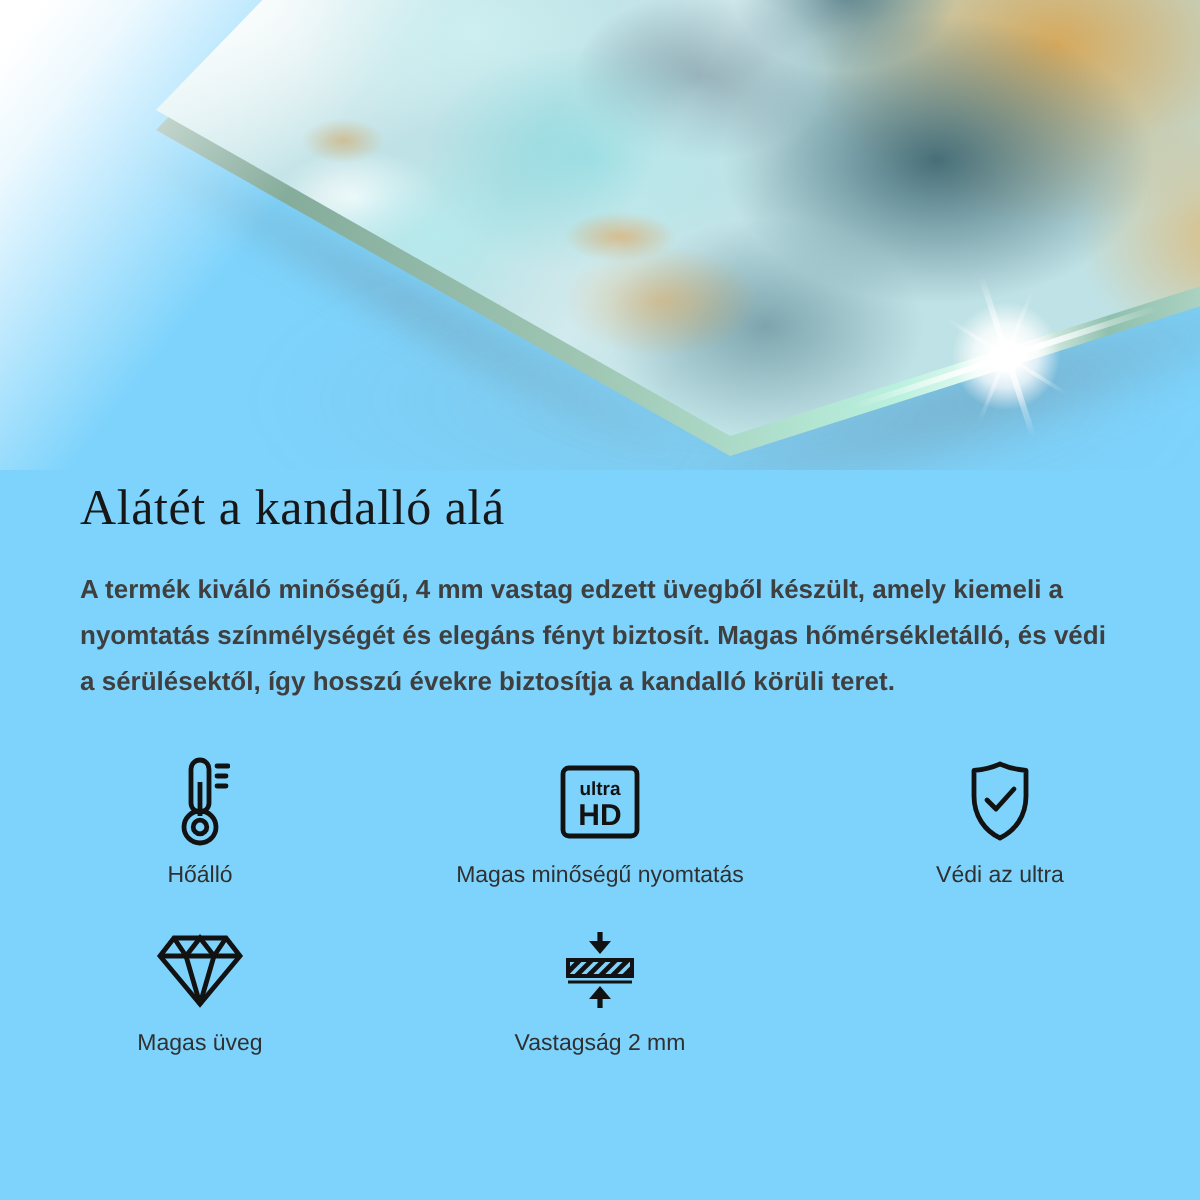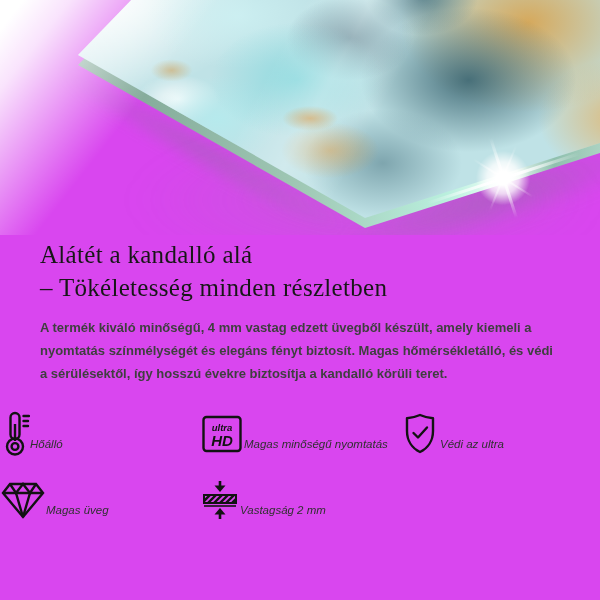--- a/index.html
+++ b/index.html
@@ -1,16 +1,16 @@
 <!DOCTYPE html>
 <html><head>
 <meta charset="utf-8">
 <style>
   html,body{margin:0;padding:0;background:#fff;}
-  .page{position:relative;width:600px;height:600px;overflow:hidden;background:#d946ef;
+  .page{position:relative;width:600px;height:600px;overflow:hidden;background:#7dd3fc;
         font-family:"Liberation Sans",sans-serif;color:#222;}
 
   
   .hero{position:absolute;left:0;top:0;width:600px;height:235px;overflow:hidden;}
   .sh{position:absolute;z-index:0;}
   .sh-left{left:58px;top:50px;width:330px;height:38px;transform:rotate(29.5deg);
            transform-origin:left center;filter:blur(6px);
            background:radial-gradient(closest-side,rgba(110,125,130,.30),rgba(110,125,130,0));}
   .sh-right{left:330px;top:168px;width:340px;height:58px;transform:rotate(-17.5deg);
             filter:blur(8px);
@@ -57,23 +57,23 @@
   .ray-d{width:70px;height:2px;margin:-1px 0 0 -35px;transform:rotate(-68deg);opacity:.7;
         background:linear-gradient(90deg,transparent,#fff 50%,transparent);}
 
   
   h1{margin:3px 0 0 40px;font-family:"Liberation Serif","DejaVu Serif",serif;
      font-weight:400;font-size:25px;line-height:33px;letter-spacing:.3px;color:#171717;}
   .desc{margin:12px 40px 0 40px;max-width:522px;font-size:13px;line-height:23px;color:#3f3f3f;font-weight:bold;}
 
   
   .features{margin-top:24px;display:grid;grid-template-columns:repeat(3,1fr);row-gap:16px;}
-  .feature{display:flex;flex-direction:row;align-items:center;font-style:italic;}
+  .feature{display:flex;flex-direction:column;align-items:center;}
   .icon-wrap{height:50px;display:flex;align-items:center;justify-content:center;}
-  .label{margin-top:19px;font-size:11.5px;color:#303030;}
+  .label{margin-top:6px;font-size:11.5px;color:#303030;}
   svg{display:block;}
   .stroke{fill:none;stroke:#121212;stroke-width:2.4;}
   .round{stroke-linecap:round;stroke-linejoin:round;}
 </style>
 </head>
 <body>
 
 <div class="page">
 
   <div class="hero">
@@ -88,21 +88,20 @@
         <span class="ray-b"></span>
       <span class="ray-c"></span>
         <span class="ray-d"></span>
       <span class="glow"></span>
     </div>
   </div>
 
   <div style="position:absolute;left:0;top:235px;width:600px;">
     <h1>
       <span>Alátét a kandalló alá</span><br>
-      <span>– Tökéletesség minden részletben</span>
     </h1>
 
     <p class="desc">A termék kiváló minőségű, 4 mm vastag edzett üvegből készült, amely kiemeli a nyomtatás színmélységét és elegáns fényt biztosít. Magas hőmérsékletálló, és védi a sérülésektől, így hosszú évekre biztosítja a kandalló körüli teret.</p>
 
     <div class="features">
 
       <div class="feature">
         <div class="icon-wrap">
           <svg width="30" height="48" viewBox="0 0 30 48">
             <rect class="stroke" x="10.5" y="3" width="9" height="26" rx="4.5"></rect>

